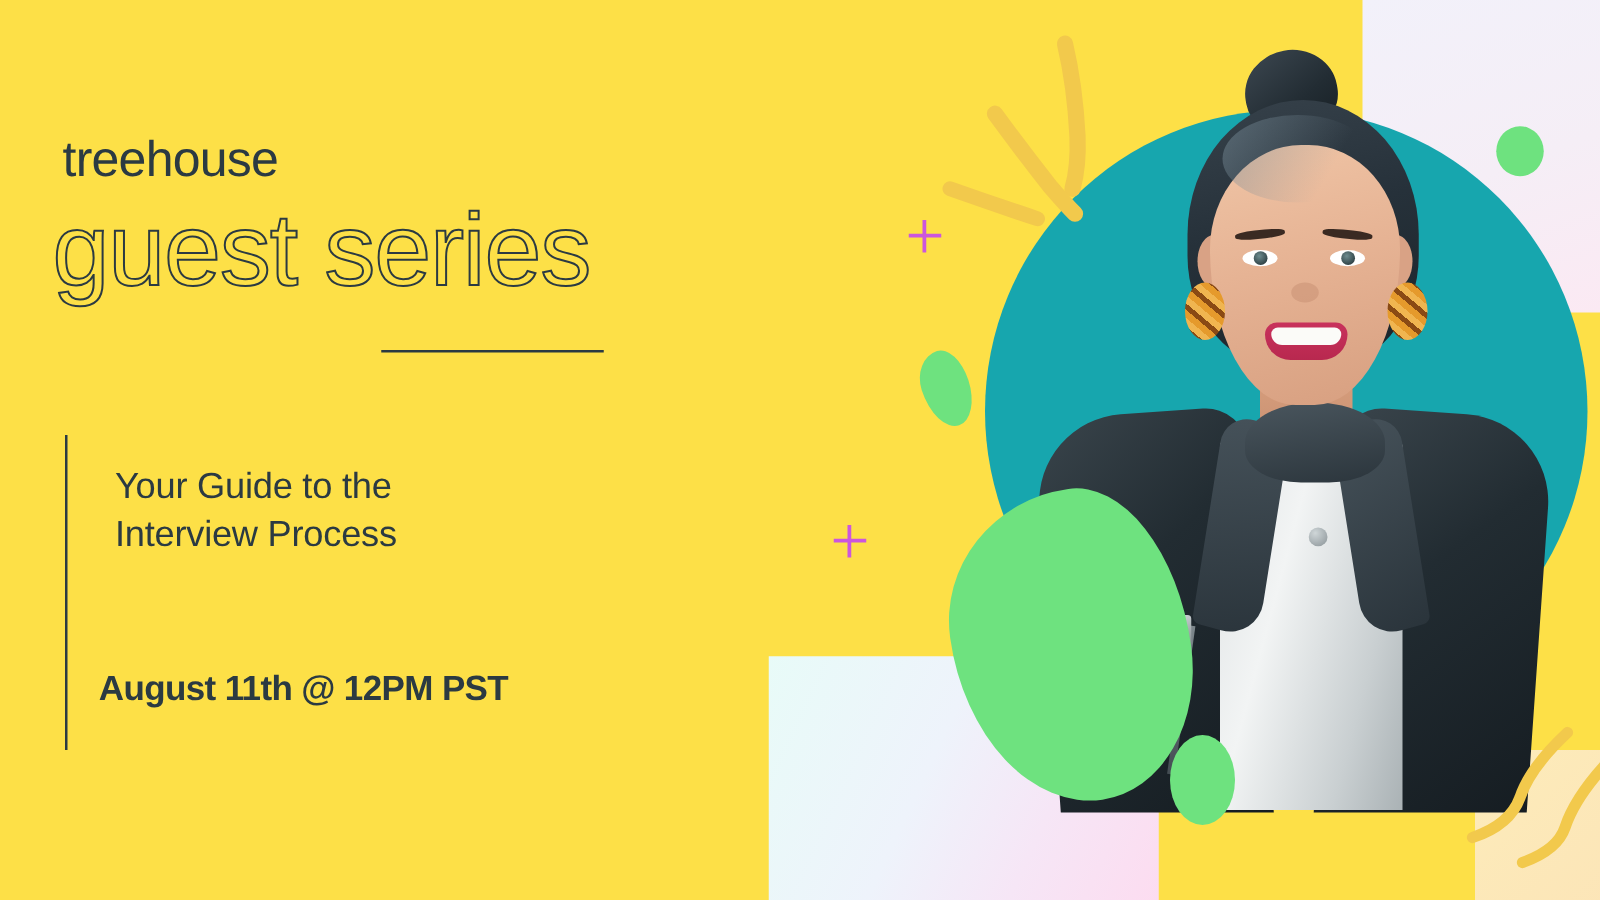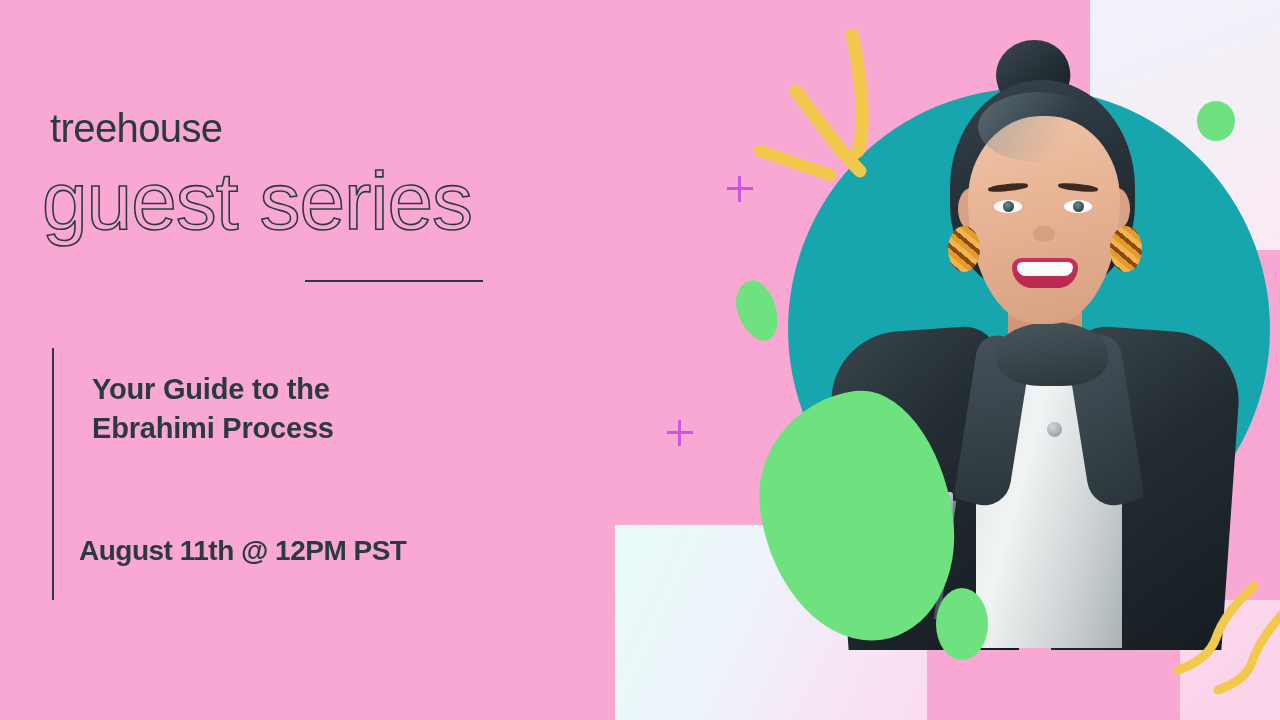--- a/index.html
+++ b/index.html
@@ -5,21 +5,21 @@
   html, body {
     margin: 0;
     padding: 0;
     background: #ffffff;
   }
   #stage {
     position: relative;
     width: 1280px;
     height: 720px;
     overflow: hidden;
-    background: #f9a8d4;
+    background: #fde047;
     font-family: "Liberation Sans", sans-serif;
     -webkit-font-smoothing: antialiased;
   }
 
   
   .panel-topright {
     position: absolute;
     left: 1090px;
     top: 0;
     width: 190px;
@@ -317,21 +317,21 @@
     position: absolute;
     left: 52px; top: 348px;
     width: 2px; height: 252px;
     background: #2b3a42;
   }
 
   .talk-title {
     position: absolute;
     left: 92px; top: 370px;
     font-size: 29px;
-    font-weight: 700;
+    font-weight: 400;
     line-height: 1.33;
     color: #2b3a42;
     letter-spacing: -0.2px;
   }
   .talk-title span { display: block; }
 
   .speaker-block {
     position: absolute;
     left: 92px; top: 462px;
     font-size: 22px;
@@ -420,19 +420,19 @@
   <div class="plus plus-b"></div>
 
   <div class="brandmark">treehouse</div>
   <div class="headline-outline">guest series</div>
   <div class="series-rule"></div>
 
   <div class="accent-rule"></div>
 
   <div class="talk-title">
     <span>Your Guide to the</span>
-    <span>Ebrahimi Process</span>
+    <span>Interview Process</span>
   </div>
 
 
   <div class="datetime">August 11th @ 12PM PST</div>
 
 </div>
 
 </body></html>

